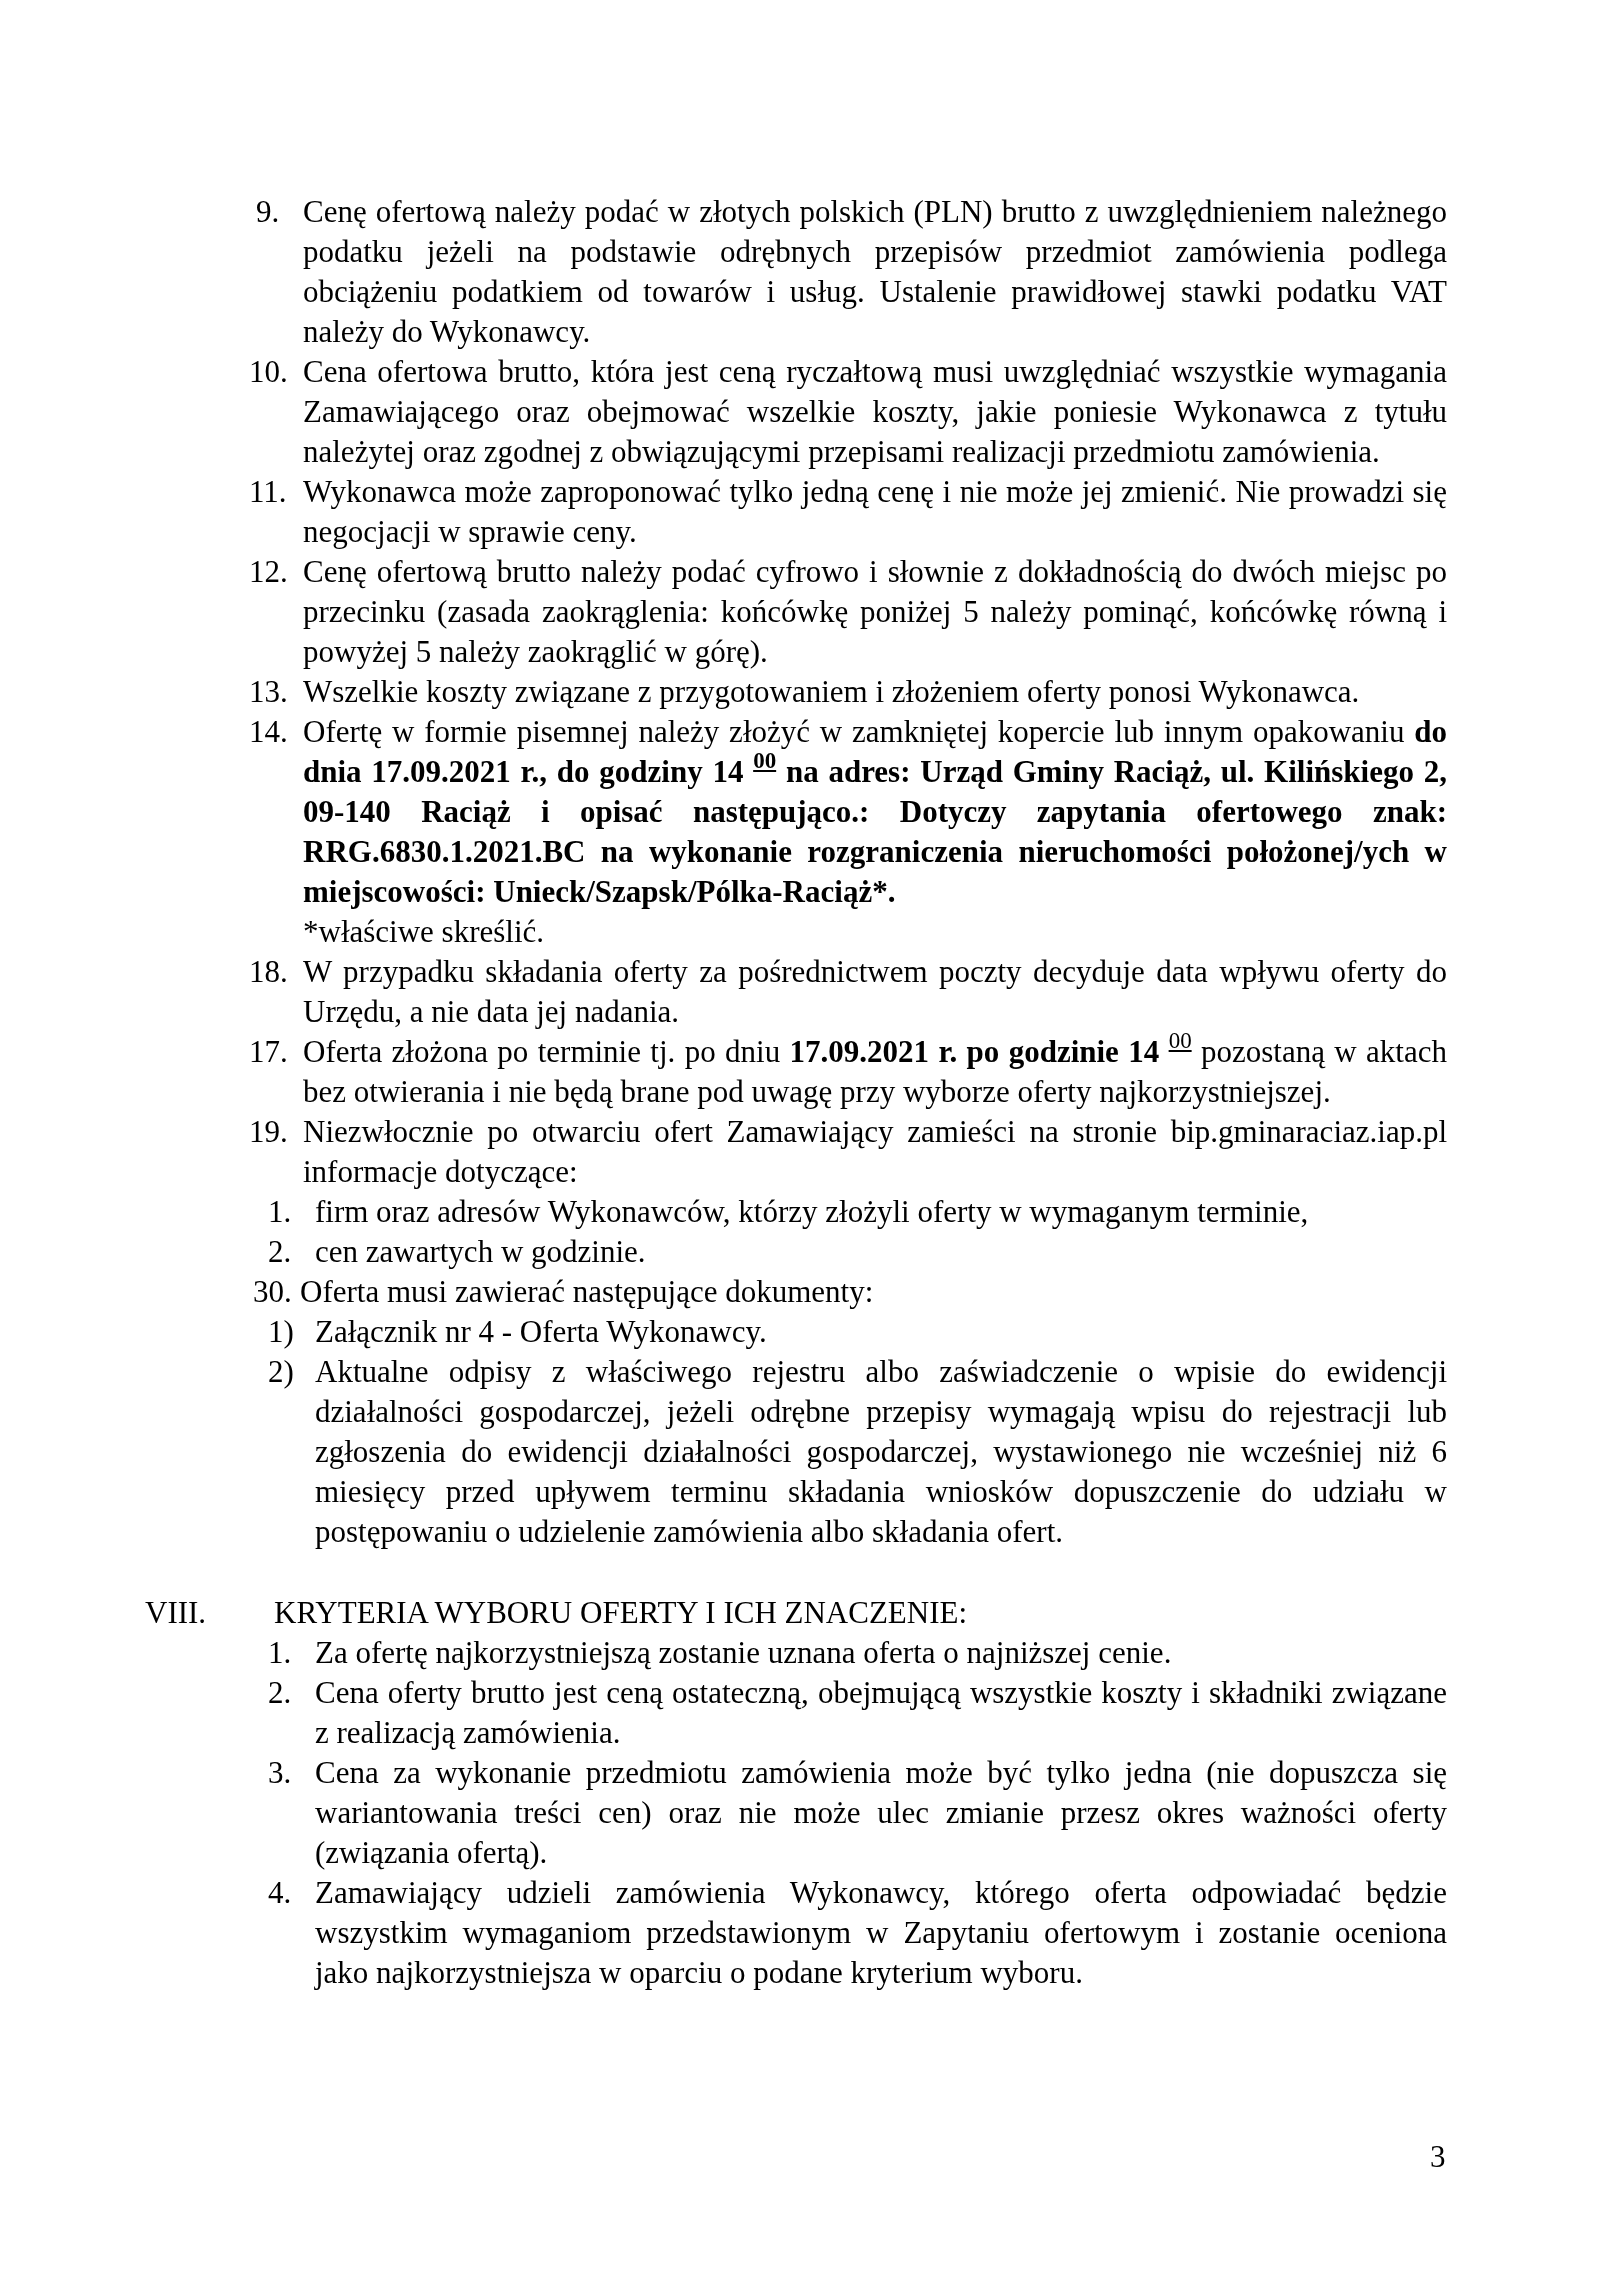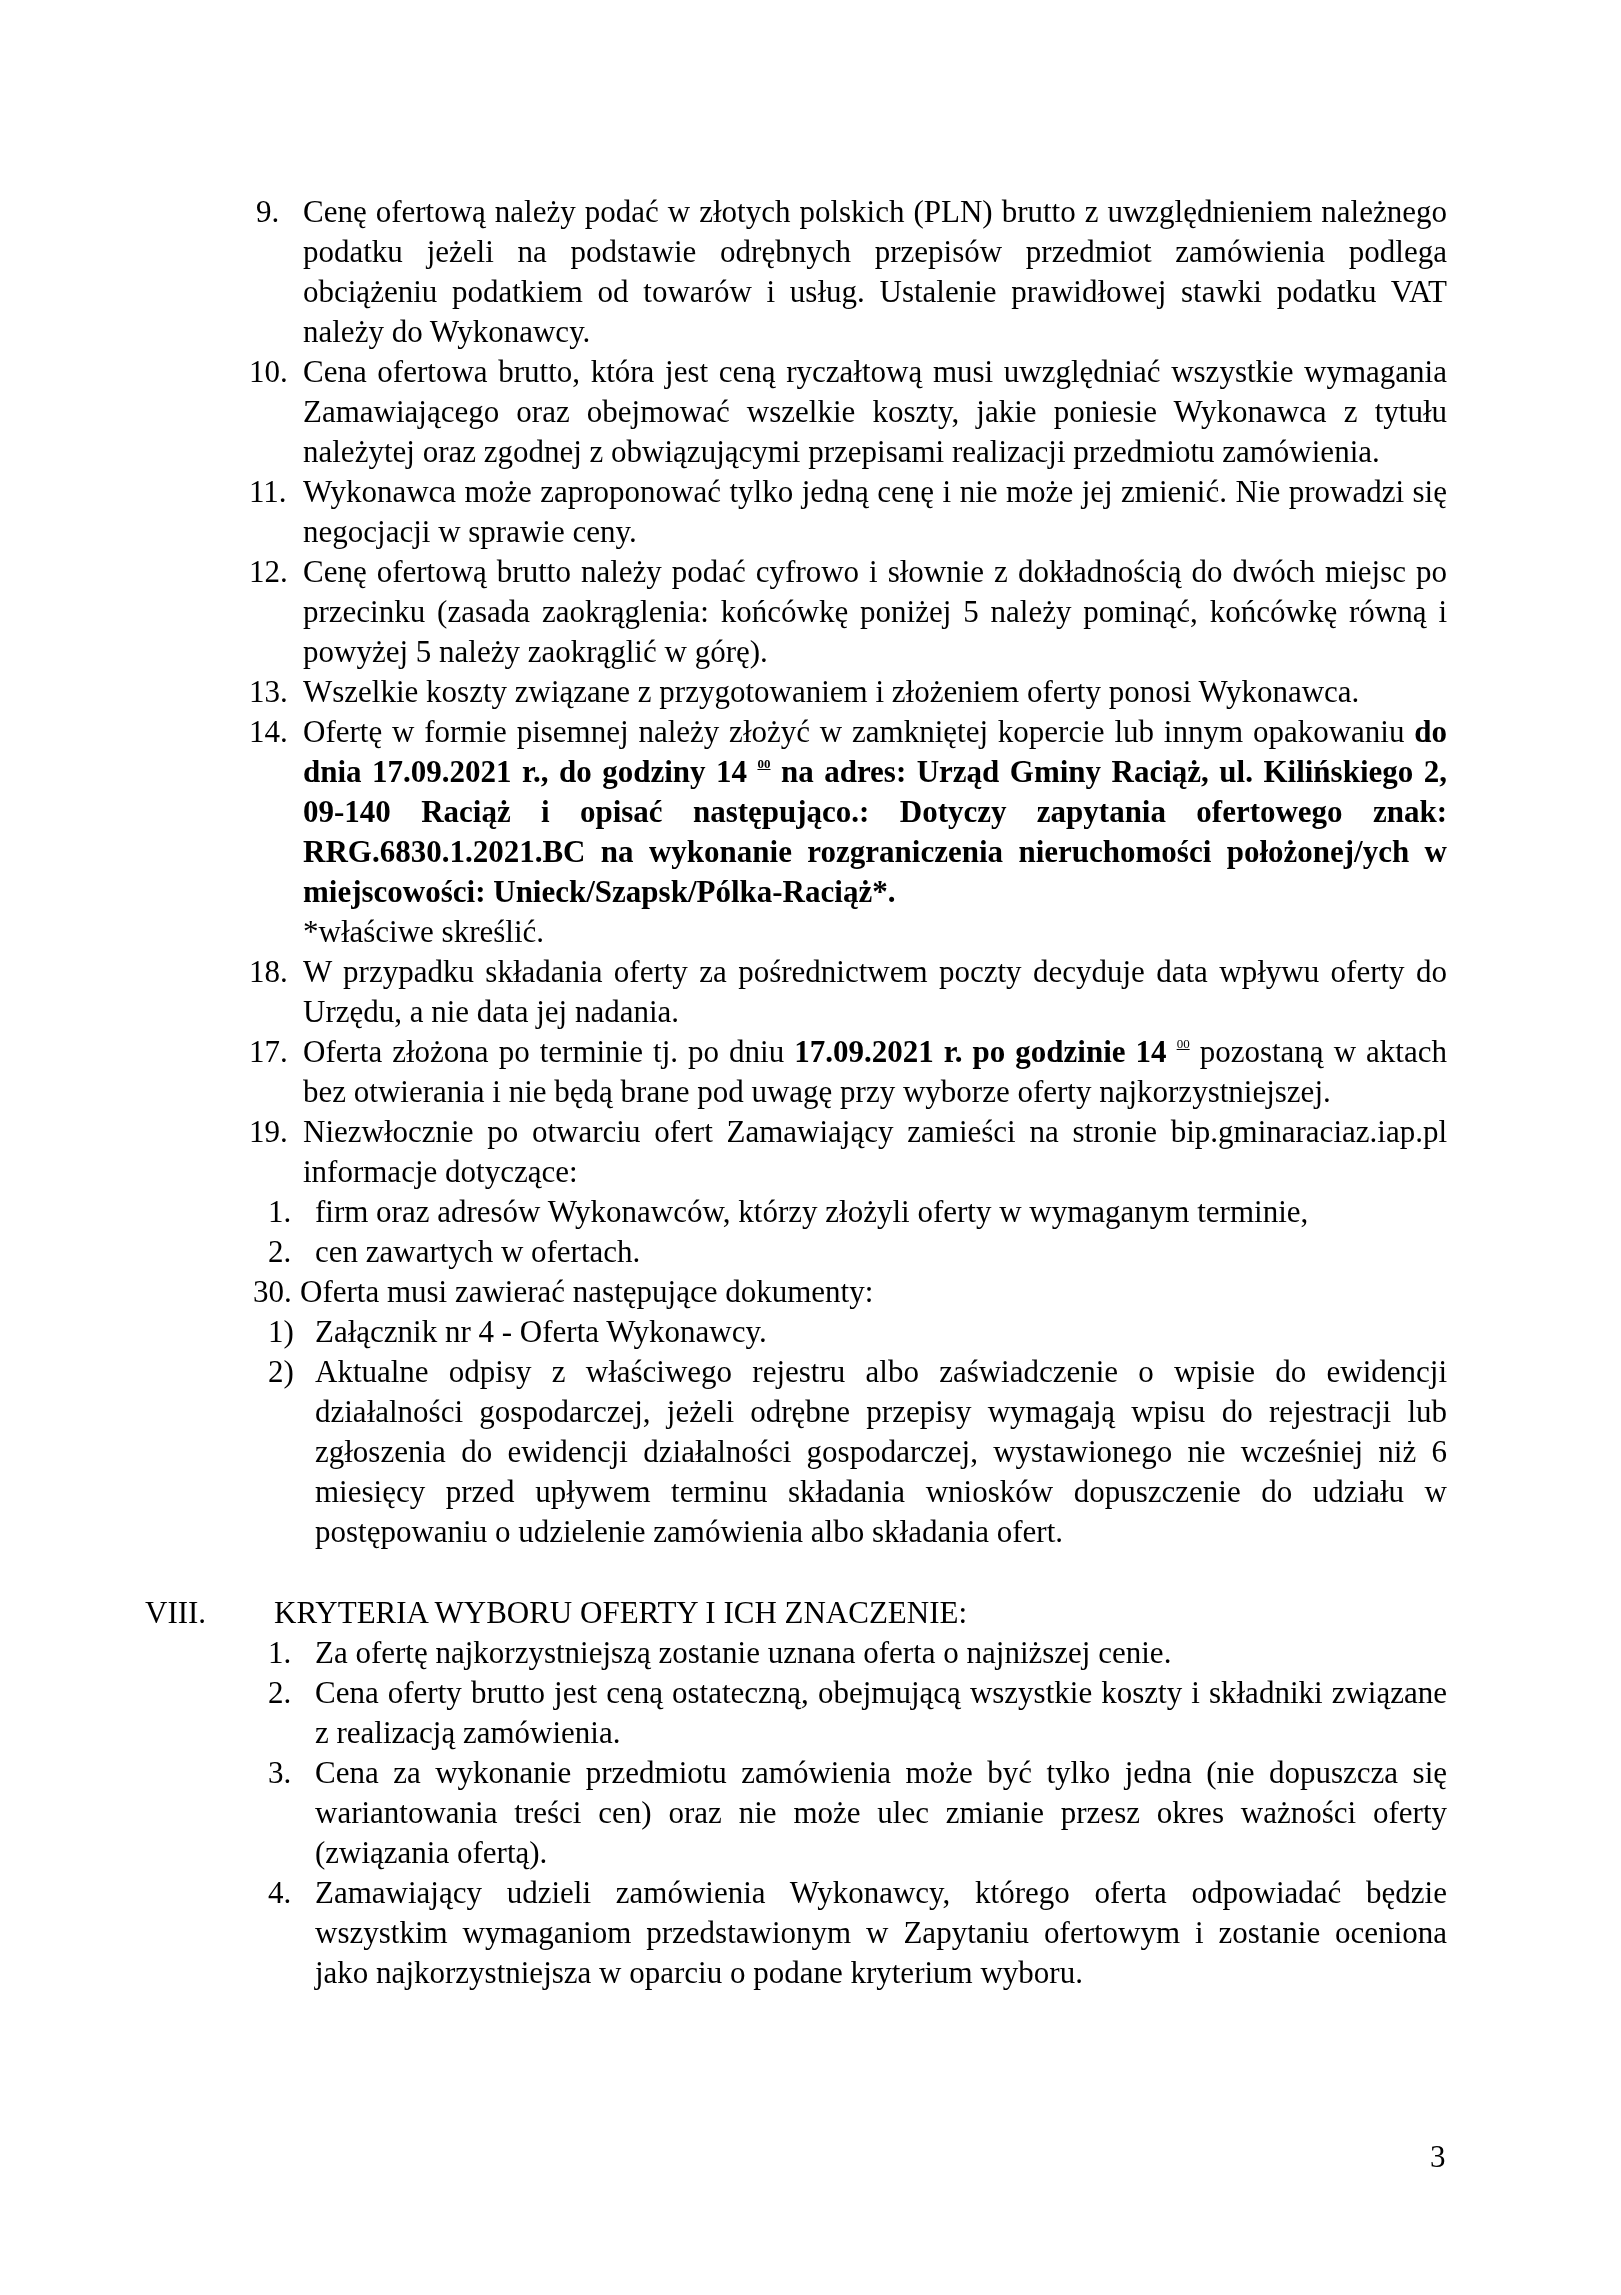--- a/index.html
+++ b/index.html
@@ -11,21 +11,21 @@
     .page { position: absolute; left: 0; top: 0; width: 1622px; height: 2295px; }
     .content { position: absolute; left: 0; top: 192px; width: 1622px; }
     .item { position: relative; padding-left: 303px; width: 1144px; text-align: justify; }
     .item .num { position: absolute; left: 256px; top: 0; }
     .item.wide .num { left: 249px; }
     .sub { position: relative; padding-left: 315px; width: 1132px; text-align: justify; }
     .sub .num { position: absolute; left: 268px; top: 0; }
     .txt { display: block; }
     .last-left { text-align-last: left; }
     .bold { font-weight: bold; }
-    sup.u { font-size: 13px; text-decoration: underline; vertical-align: 14.4px; line-height: 0; font-weight: inherit; }
+    sup.u { font-size: 23px; text-decoration: underline; vertical-align: 14.4px; line-height: 0; font-weight: inherit; }
     .section { position: relative; margin-top: 41px; height: 40px; text-align: center; }
     .section .roman { position: absolute; left: 145px; top: 0; }
     .section .heading { position: absolute; left: 274px; top: 0; text-decoration-thickness: 2px; text-underline-offset: 5.2px; }
     .page-number { position: absolute; left: 1430px; top: 2137px; }
   </style>
 </head>
 <body>
 
 <div class="page">
   <div class="content">
@@ -76,21 +76,21 @@
     <div class="item wide">
       <span class="num">19.</span>
       <span class="txt last-left">Niezwłocznie po otwarciu ofert Zamawiający zamieści na stronie bip.gminaraciaz.iap.pl informacje dotyczące:</span>
     </div>
     <div class="sub">
       <span class="num">1.</span>
       <span class="txt last-left">firm oraz adresów Wykonawców, którzy złożyli oferty w wymaganym terminie,</span>
     </div>
     <div class="sub">
       <span class="num">2.</span>
-      <span class="txt last-left">cen zawartych w ofertach.</span>
+      <span class="txt last-left">cen zawartych w godzinie.</span>
     </div>
 
     <div class="item wide" style="padding-left:300px;width:1147px;">
       <span class="num" style="left:253px;">30.</span>
       <span class="txt last-left">Oferta musi zawierać następujące dokumenty:</span>
     </div>
     <div class="sub">
       <span class="num">1)</span>
       <span class="txt last-left">Załącznik nr 4 - Oferta Wykonawcy.</span>
     </div>

